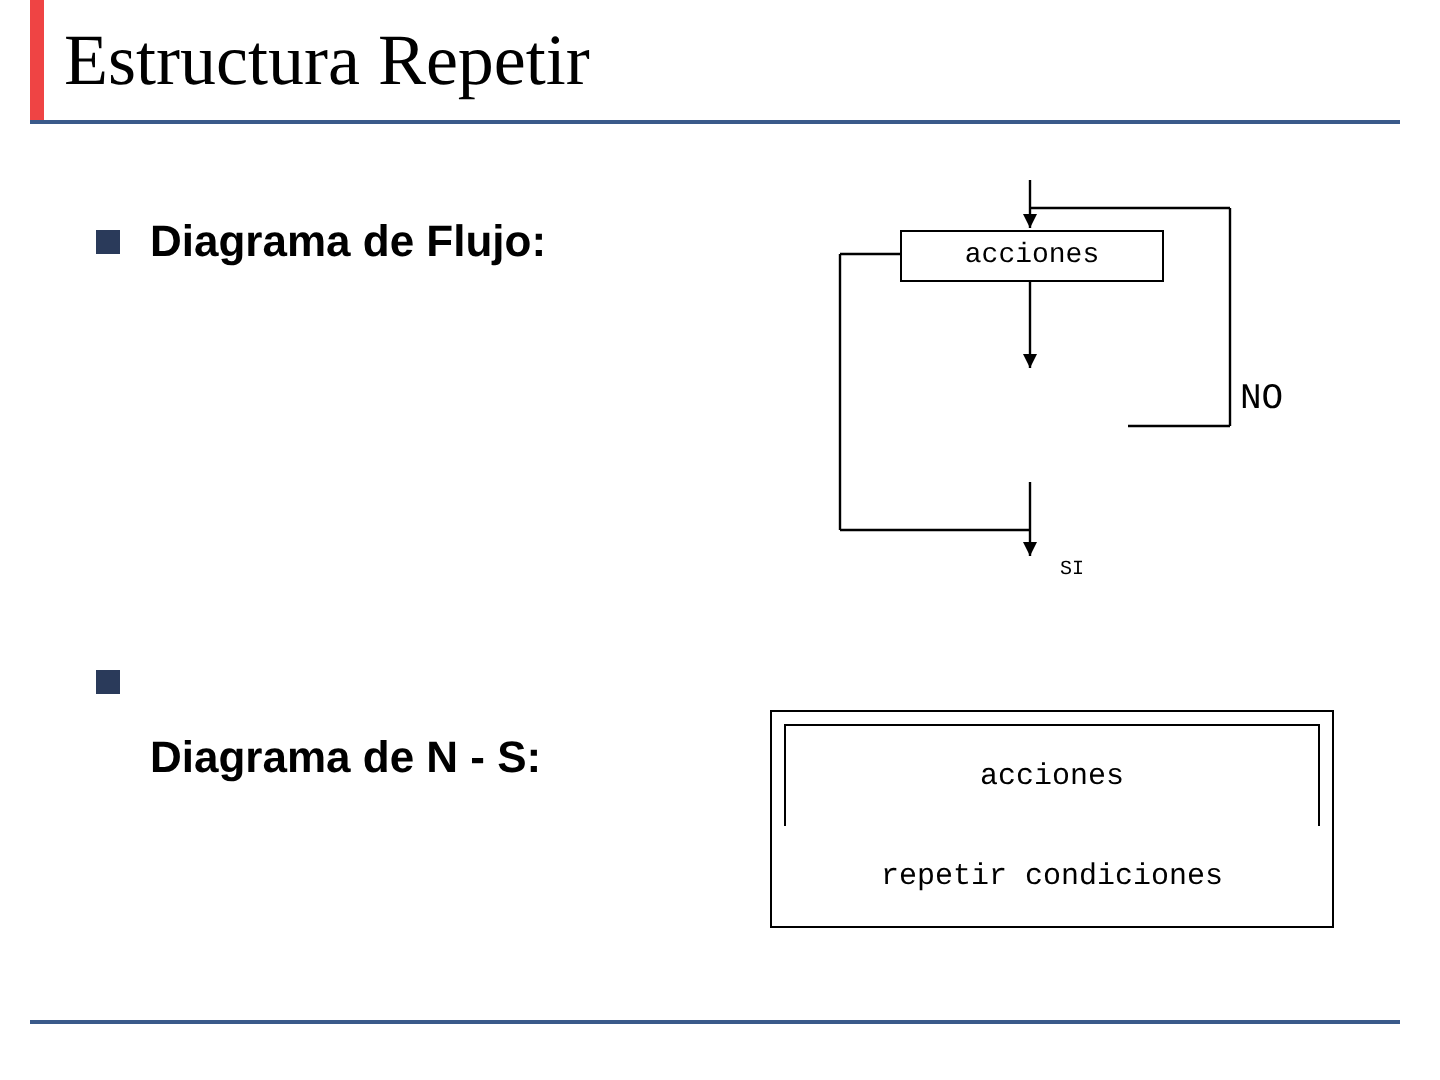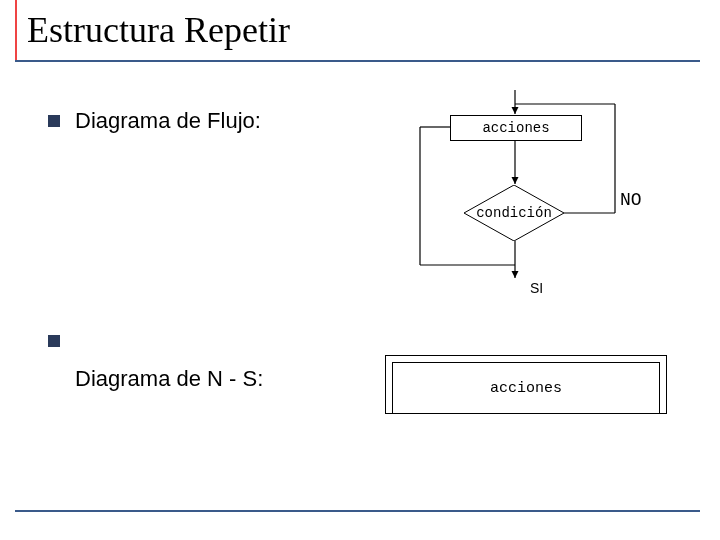--- a/index.html
+++ b/index.html
@@ -11,21 +11,21 @@
     font-family: Arial, Helvetica, sans-serif;
     color: #000;
     position: relative;
     overflow: hidden;
   }
   .title-bar {
     position: absolute;
     left: 15px;
     top: 0;
     height: 60px;
-    border-left: 2px solid #ef4444;
+    border-left: 7px solid #ef4444;
     padding-left: 10px;
     font-size: 36px;
     line-height: 60px;
     font-family: "Times New Roman", Times, serif;
   }
   .rule-top {
     position: absolute;
     left: 15px;
     right: 20px;
     top: 60px;
@@ -41,21 +41,21 @@
   .bullet {
     position: absolute;
     width: 12px;
     height: 12px;
     background: #2a3a5a;
   }
   .bullet-1 { left: 48px; top: 115px; }
   .bullet-2 { left: 48px; top: 335px; }
   .bullet-label {
     position: absolute;
-    font-weight: normal;
+    font-weight: bold;
     font-size: 22px;
   }
   .label-1 { left: 75px; top: 108px; }
   .label-2 { left: 75px; top: 328px; margin-top: 38px; }
 
   
   .flow {
     position: absolute;
     left: 390px;
     top: 90px;
@@ -106,22 +106,22 @@
     position: absolute;
     left: 230px;
     top: 100px;
     font-family: "Courier New", monospace;
     font-size: 18px;
   }
   .text-si {
     position: absolute;
     left: 140px;
     top: 190px;
-    font-family: Liberation Sans, sans-serif;
-    font-size: 14px;
+    font-family: Liberation Mono, monospace;
+    font-size: 10px;
   }
 
   
   .ns {
     position: absolute;
     left: 385px;
     top: 355px;
     width: 280px;
     border: 1px solid #000;
     font-family: "Courier New", monospace;
@@ -176,26 +176,21 @@
 
     <line x1="225" y1="14" x2="125" y2="14" stroke="#000" stroke-width="1.2"></line>
 
     <line x1="30" y1="37" x2="30" y2="175" stroke="#000" stroke-width="1.2"></line>
     <line x1="30" y1="37" x2="60" y2="37" stroke="#000" stroke-width="1.2"></line>
     <line x1="30" y1="175" x2="125" y2="175" stroke="#000" stroke-width="1.2"></line>
   </svg>
 
   <div class="flow-box acciones-box">acciones</div>
 
-  <div class="diamond">
-    <svg viewBox="0 0 100 56">
-      <polygon points="50,0 100,28 50,56 0,28" fill="#fff" stroke="#000" stroke-width="1"></polygon>
-    </svg>
-    <div class="diamond-label">condición</div>
-  </div>
 
   <div class="text-no">NO</div>
   <div class="text-si">SI</div>
 </div>
 
 <div class="ns">
   <div class="ns-inner">acciones</div>
+  <div class="ns-bottom">repetir condiciones</div>
 </div>
 
 </body></html>

